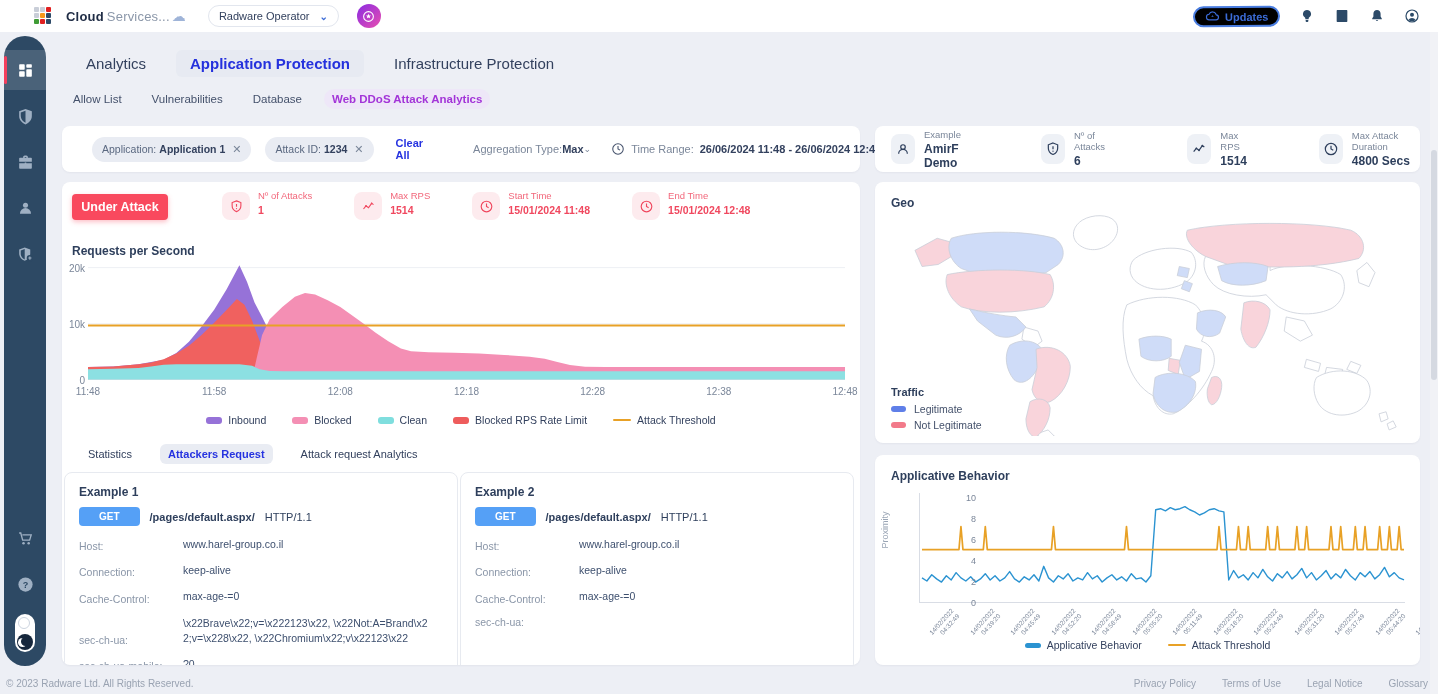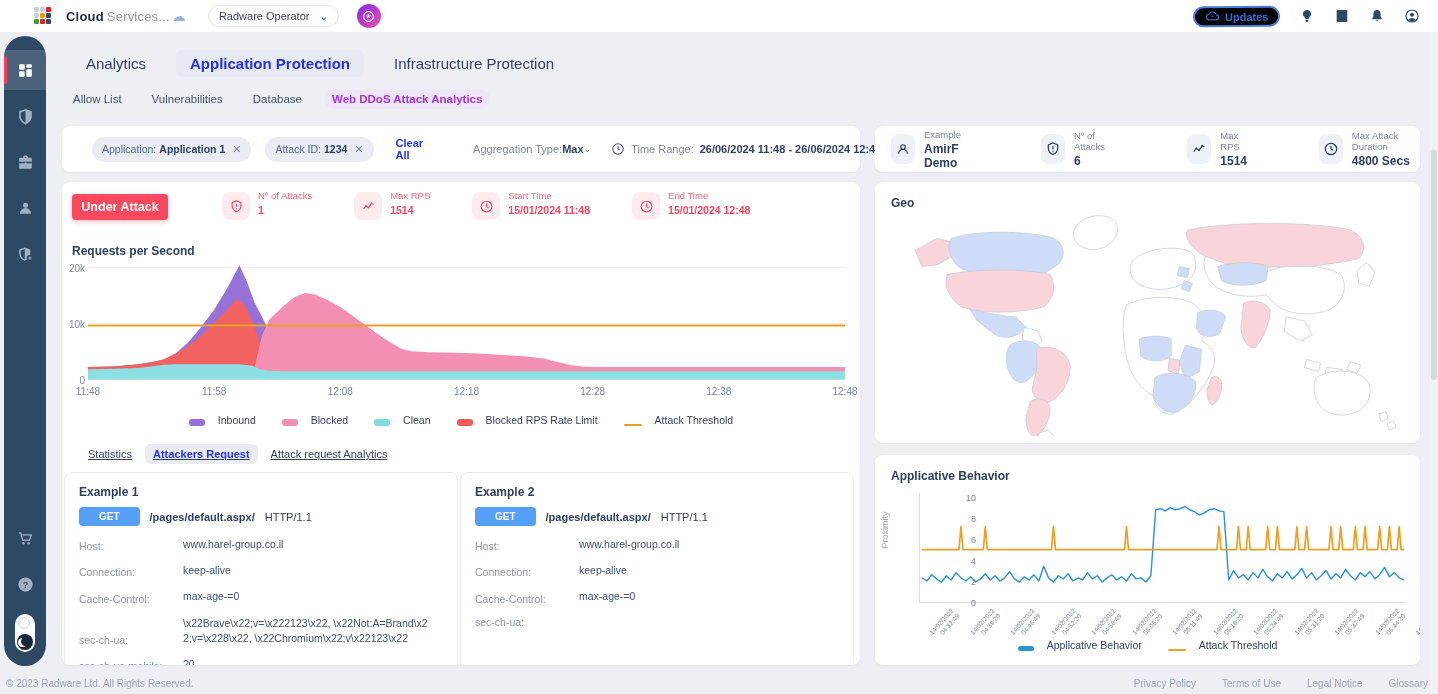--- a/index.html
+++ b/index.html
@@ -74,25 +74,25 @@
   .red-stat { display:flex; align-items:flex-start; gap:8px; }
   .red-ic { width:28px; height:28px; background:#fdebee; border-radius:8px; display:flex; align-items:center; justify-content:center; margin-top:2px; }
   .red-ic svg { width:15px; height:15px; }
   .red-label { font-size:9.5px; color:#f2677b; }
   .red-value { font-size:10.5px; font-weight:bold; color:#f0485f; margin-top:3px; }
   .rps-title { position:absolute; left:10px; top:62px; font-size:12px; font-weight:bold; color:#2e3f5c; }
   .rps-wrap { position:absolute; left:26px; top:80px; width:757px; height:118px; }
   .rps-yticks span { position:absolute; right:760px; width:26px; text-align:right; font-size:10px; color:#7a8699; }
   .rps-xticks span { position:absolute; top:124px; width:44px; margin-left:-22px; text-align:center; font-size:10px; color:#7a8699; }
   .rps-legend { position:absolute; left:0; top:232px; width:798px; display:flex; justify-content:center; gap:26px; }
-  .lg-item { display:flex; align-items:flex-end; gap:13px; font-size:10.5px; color:#33415e; cursor:pointer; }
+  .lg-item { display:flex; align-items:center; gap:6px; font-size:10.5px; color:#33415e; cursor:pointer; }
   .lg-sw { width:16px; height:7px; border-radius:3px; }
   .lg-line { width:18px; height:2.5px; border-radius:1px; }
 
-  .detail-tabs { position:absolute; left:18px; top:262px; display:flex; align-items:center; gap:5px;text-decoration:underline; }
+  .detail-tabs { position:absolute; left:18px; top:262px; display:flex; align-items:center; gap:20px; }
   .dtab { font-size:11px; color:#33415e; padding:4px 8px; cursor:pointer; }
   .dtab.active { background:#e9ecf3; border-radius:6px; color:#2633e0; font-weight:bold; }
 
   .example-card { position:absolute; top:290px; width:394px; height:368px; border:1px solid #e7eaf0; border-radius:8px; padding:12px 14px; overflow:hidden; }
   .ex-title { font-size:12px; font-weight:bold; color:#2e3f5c; }
   .ex-method { display:flex; align-items:center; gap:10px; margin-top:8px; }
   .get-badge { background:#55a0f6; color:#fff; font-weight:bold; font-size:10px; border-radius:4px; padding:4px 20px; }
   .ex-path { font-size:11px; font-weight:bold; color:#2e3f5c; }
   .ex-proto { font-size:11px; color:#2e3f5c; }
   .hdr-row { display:flex; margin-top:11px;align-items:flex-end; }
@@ -534,20 +534,31 @@
     <path d="M330,58 C346,53 368,53 380,58 L378,72 C364,78 344,78 334,72 Z" style="fill: rgb(207, 220, 248);"></path>
     <path d="M310,104 C321,99 334,101 338,108 L332,124 C324,130 313,128 309,120 Z" style="fill: rgb(207, 220, 248);"></path>
     <path d="M356,94 C366,90 378,93 382,101 C382,113 376,128 368,138 C361,141 355,132 353,120 Z" style="fill: rgb(249, 212, 219);"></path>
     <path d="M292,58 l10,2 -2,9 -10,-2 z M297,72 l8,3 -3,8 -8,-3 z" style="fill: rgb(207, 220, 248);"></path>
     <path d="M252,130 C262,126 276,126 284,130 L284,147 C276,153 262,153 254,147 Z" style="fill: rgb(207, 220, 248);"></path>
     <path d="M282,149 l11,2 -2,14 -10,-4 z" style="fill: rgb(249, 212, 219);"></path>
     <path d="M298,136 l16,4 -2,22 -14,8 -6,-17 z" style="fill: rgb(207, 220, 248);"></path>
     <path d="M268,168 C280,161 300,163 308,172 C310,184 302,196 290,202 C278,205 268,196 266,184 Z" style="fill: rgb(207, 220, 248);"></path>
     <path d="M324,168 c6,-3 11,1 10,10 c-1,8 -5,17 -10,17 c-4,-2 -5,-10 -4,-16 z" style="fill: rgb(249, 212, 219);"></path>
   </svg>
+  <div class="geo-legend">
+    <div class="t">Traffic</div>
+    <div class="geo-lg-item">
+        <span class="geo-sw" id="sw-legit" style="background: rgb(95, 127, 232);"></span>
+        <span>Legitimate</span>
+      </div>
+    <div class="geo-lg-item">
+        <span class="geo-sw" id="sw-notlegit" style="background: rgb(242, 122, 138);"></span>
+        <span>Not Legitimate</span>
+      </div>
+  </div>
 </div>
 
 <div class="card ab-card">
   <div class="panel-title">Applicative Behavior</div>
   <div class="ab-ylabel">Proximity</div>
   <div class="ab-wrap">
     <svg id="ab-plot" width="486" height="110">
         <path d="M2,84.85714285714286 L6.868686868686869,88 L11.737373737373739,81.71428571428571 L16.60606060606061,85.90476190476191 L21.474747474747478,89.04761904761905 L26.343434343434343,82.76190476190476 L31.212121212121215,86.95238095238095 L36.080808080808076,79.61904761904762 L40.949494949494955,84.85714285714286 L45.81818181818182,88 L50.686868686868685,83.80952380952381 L55.55555555555555,89.04761904761905 L60.42424242424243,85.90476190476191 L65.2929292929293,80.66666666666667 L70.16161616161615,86.95238095238095 L75.03030303030303,82.76190476190476 L79.89898989898991,88 L84.76767676767676,84.85714285714286 L89.63636363636364,78.57142857142857 L94.5050505050505,85.90476190476191 L99.37373737373737,89.04761904761905 L104.24242424242425,83.80952380952381 L109.1111111111111,86.95238095238095 L113.97979797979798,81.71428571428571 L118.84848484848486,88 L123.71717171717172,73.33333333333334 L128.5858585858586,84.85714285714286 L133.45454545454544,89.04761904761905 L138.3232323232323,82.76190476190476 L143.1919191919192,85.90476190476191 L148.06060606060606,80.66666666666667 L152.92929292929293,88 L157.79797979797982,84.85714285714286 L162.66666666666666,86.95238095238095 L167.53535353535352,79.61904761904762 L172.40404040404042,85.90476190476191 L177.27272727272728,82.76190476190476 L182.14141414141415,89.04761904761905 L187.010101010101,84.85714285714286 L191.87878787878788,81.71428571428571 L196.74747474747474,86.95238095238095 L201.6161616161616,83.80952380952381 L206.4848484848485,88 L211.35353535353536,80.66666666666667 L216.2222222222222,85.90476190476191 L221.0909090909091,84.85714285714286 L225.95959595959596,89.04761904761905 L230.82828282828282,82.76190476190476 L235.69696969696972,16.76190476190476 L240.56565656565658,15.714285714285722 L245.43434343434345,17.80952380952381 L250.30303030303028,14.666666666666671 L255.1717171717172,16.76190476190476 L260.04040404040404,15.714285714285722 L264.9090909090909,13.619047619047635 L269.77777777777777,16.76190476190476 L274.6464646464646,18.85714285714286 L279.51515151515156,22 L284.3838383838384,19.904761904761912 L289.25252525252523,16.76190476190476 L294.1212121212121,15.714285714285722 L298.98989898989896,17.80952380952381 L303.85858585858585,18.85714285714286 L308.72727272727275,86.95238095238095 L313.59595959595964,77.52380952380952 L318.4646464646465,84.85714285714286 L323.3333333333333,81.71428571428571 L328.2020202020202,86.95238095238095 L333.07070707070704,79.61904761904762 L337.93939393939394,84.85714285714286 L342.80808080808083,76.47619047619048 L347.67676767676767,83.80952380952381 L352.54545454545456,88 L357.4141414141414,80.66666666666667 L362.2828282828283,84.85714285714286 L367.1515151515151,78.57142857142857 L372.020202020202,85.90476190476191 L376.8888888888889,81.71428571428571 L381.75757575757575,75.42857142857143 L386.62626262626264,84.85714285714286 L391.4949494949495,79.61904761904762 L396.3636363636364,86.95238095238095 L401.2323232323232,82.76190476190476 L406.1010101010101,77.52380952380952 L410.969696969697,85.90476190476191 L415.83838383838383,80.66666666666667 L420.7070707070707,84.85714285714286 L425.57575757575756,76.47619047619048 L430.4444444444444,82.76190476190476 L435.3131313131313,86.95238095238095 L440.1818181818182,79.61904761904762 L445.0505050505051,83.80952380952381 L449.9191919191919,78.57142857142857 L454.7878787878788,85.90476190476191 L459.65656565656565,81.71428571428571 L464.5252525252525,74.38095238095238 L469.39393939393943,83.80952380952381 L474.26262626262627,79.61904761904762 L479.13131313131316,84.85714285714286 L484,86.95238095238095" fill="none" stroke="#2b93d1" stroke-width="1.4" stroke-linejoin="round"></path>
         <path d="M2,56.57142857142858 L2,56.57142857142858 L6.868686868686869,56.57142857142858 L11.737373737373739,56.57142857142858 L16.60606060606061,56.57142857142858 L21.474747474747478,56.57142857142858 L26.343434343434343,56.57142857142858 L31.212121212121215,56.57142857142858 L36.080808080808076,56.57142857142858 L38.949494949494955,56.57142857142858 L40.949494949494955,33.52380952380953 L42.949494949494955,56.57142857142858 L45.81818181818182,56.57142857142858 L50.686868686868685,56.57142857142858 L55.55555555555555,56.57142857142858 L60.42424242424243,56.57142857142858 L63.2929292929293,56.57142857142858 L65.2929292929293,33.52380952380953 L67.2929292929293,56.57142857142858 L70.16161616161615,56.57142857142858 L75.03030303030303,56.57142857142858 L79.89898989898991,56.57142857142858 L84.76767676767676,56.57142857142858 L89.63636363636364,56.57142857142858 L94.5050505050505,56.57142857142858 L99.37373737373737,56.57142857142858 L104.24242424242425,56.57142857142858 L109.1111111111111,56.57142857142858 L113.97979797979798,56.57142857142858 L118.84848484848486,56.57142857142858 L123.71717171717172,56.57142857142858 L128.5858585858586,56.57142857142858 L131.45454545454544,56.57142857142858 L133.45454545454544,33.52380952380953 L135.45454545454544,56.57142857142858 L138.3232323232323,56.57142857142858 L143.1919191919192,56.57142857142858 L148.06060606060606,56.57142857142858 L152.92929292929293,56.57142857142858 L157.79797979797982,56.57142857142858 L162.66666666666666,56.57142857142858 L167.53535353535352,56.57142857142858 L172.40404040404042,56.57142857142858 L177.27272727272728,56.57142857142858 L182.14141414141415,56.57142857142858 L187.010101010101,56.57142857142858 L191.87878787878788,56.57142857142858 L196.74747474747474,56.57142857142858 L201.6161616161616,56.57142857142858 L204.4848484848485,56.57142857142858 L206.4848484848485,33.52380952380953 L208.4848484848485,56.57142857142858 L211.35353535353536,56.57142857142858 L216.2222222222222,56.57142857142858 L221.0909090909091,56.57142857142858 L225.95959595959596,56.57142857142858 L230.82828282828282,56.57142857142858 L235.69696969696972,56.57142857142858 L240.56565656565658,56.57142857142858 L245.43434343434345,56.57142857142858 L250.30303030303028,56.57142857142858 L255.1717171717172,56.57142857142858 L260.04040404040404,56.57142857142858 L264.9090909090909,56.57142857142858 L269.77777777777777,56.57142857142858 L274.6464646464646,56.57142857142858 L279.51515151515156,56.57142857142858 L284.3838383838384,56.57142857142858 L289.25252525252523,56.57142857142858 L294.1212121212121,56.57142857142858 L296.98989898989896,56.57142857142858 L298.98989898989896,33.52380952380953 L300.98989898989896,56.57142857142858 L303.85858585858585,56.57142857142858 L308.72727272727275,56.57142857142858 L313.59595959595964,56.57142857142858 L316.4646464646465,56.57142857142858 L318.4646464646465,33.52380952380953 L320.4646464646465,56.57142857142858 L323.3333333333333,56.57142857142858 L326.2020202020202,56.57142857142858 L328.2020202020202,33.52380952380953 L330.2020202020202,56.57142857142858 L333.07070707070704,56.57142857142858 L337.93939393939394,56.57142857142858 L342.80808080808083,56.57142857142858 L345.67676767676767,56.57142857142858 L347.67676767676767,33.52380952380953 L349.67676767676767,56.57142857142858 L352.54545454545456,56.57142857142858 L355.4141414141414,56.57142857142858 L357.4141414141414,33.52380952380953 L359.4141414141414,56.57142857142858 L362.2828282828283,56.57142857142858 L367.1515151515151,56.57142857142858 L372.020202020202,56.57142857142858 L374.8888888888889,56.57142857142858 L376.8888888888889,33.52380952380953 L378.8888888888889,56.57142857142858 L381.75757575757575,56.57142857142858 L384.62626262626264,56.57142857142858 L386.62626262626264,33.52380952380953 L388.62626262626264,56.57142857142858 L391.4949494949495,56.57142857142858 L396.3636363636364,56.57142857142858 L401.2323232323232,56.57142857142858 L406.1010101010101,56.57142857142858 L408.969696969697,56.57142857142858 L410.969696969697,33.52380952380953 L412.969696969697,56.57142857142858 L415.83838383838383,56.57142857142858 L418.7070707070707,56.57142857142858 L420.7070707070707,33.52380952380953 L422.7070707070707,56.57142857142858 L425.57575757575756,56.57142857142858 L430.4444444444444,56.57142857142858 L433.3131313131313,56.57142857142858 L435.3131313131313,33.52380952380953 L437.3131313131313,56.57142857142858 L440.1818181818182,56.57142857142858 L443.0505050505051,56.57142857142858 L445.0505050505051,33.52380952380953 L447.0505050505051,56.57142857142858 L449.9191919191919,56.57142857142858 L454.7878787878788,56.57142857142858 L457.65656565656565,56.57142857142858 L459.65656565656565,33.52380952380953 L461.65656565656565,56.57142857142858 L464.5252525252525,56.57142857142858 L467.39393939393943,56.57142857142858 L469.39393939393943,33.52380952380953 L471.39393939393943,56.57142857142858 L474.26262626262627,56.57142857142858 L477.13131313131316,56.57142857142858 L479.13131313131316,33.52380952380953 L481.13131313131316,56.57142857142858 L484,56.57142857142858" fill="none" stroke="#e8a126" stroke-width="1.7" stroke-linejoin="round"></path>
       </svg>

